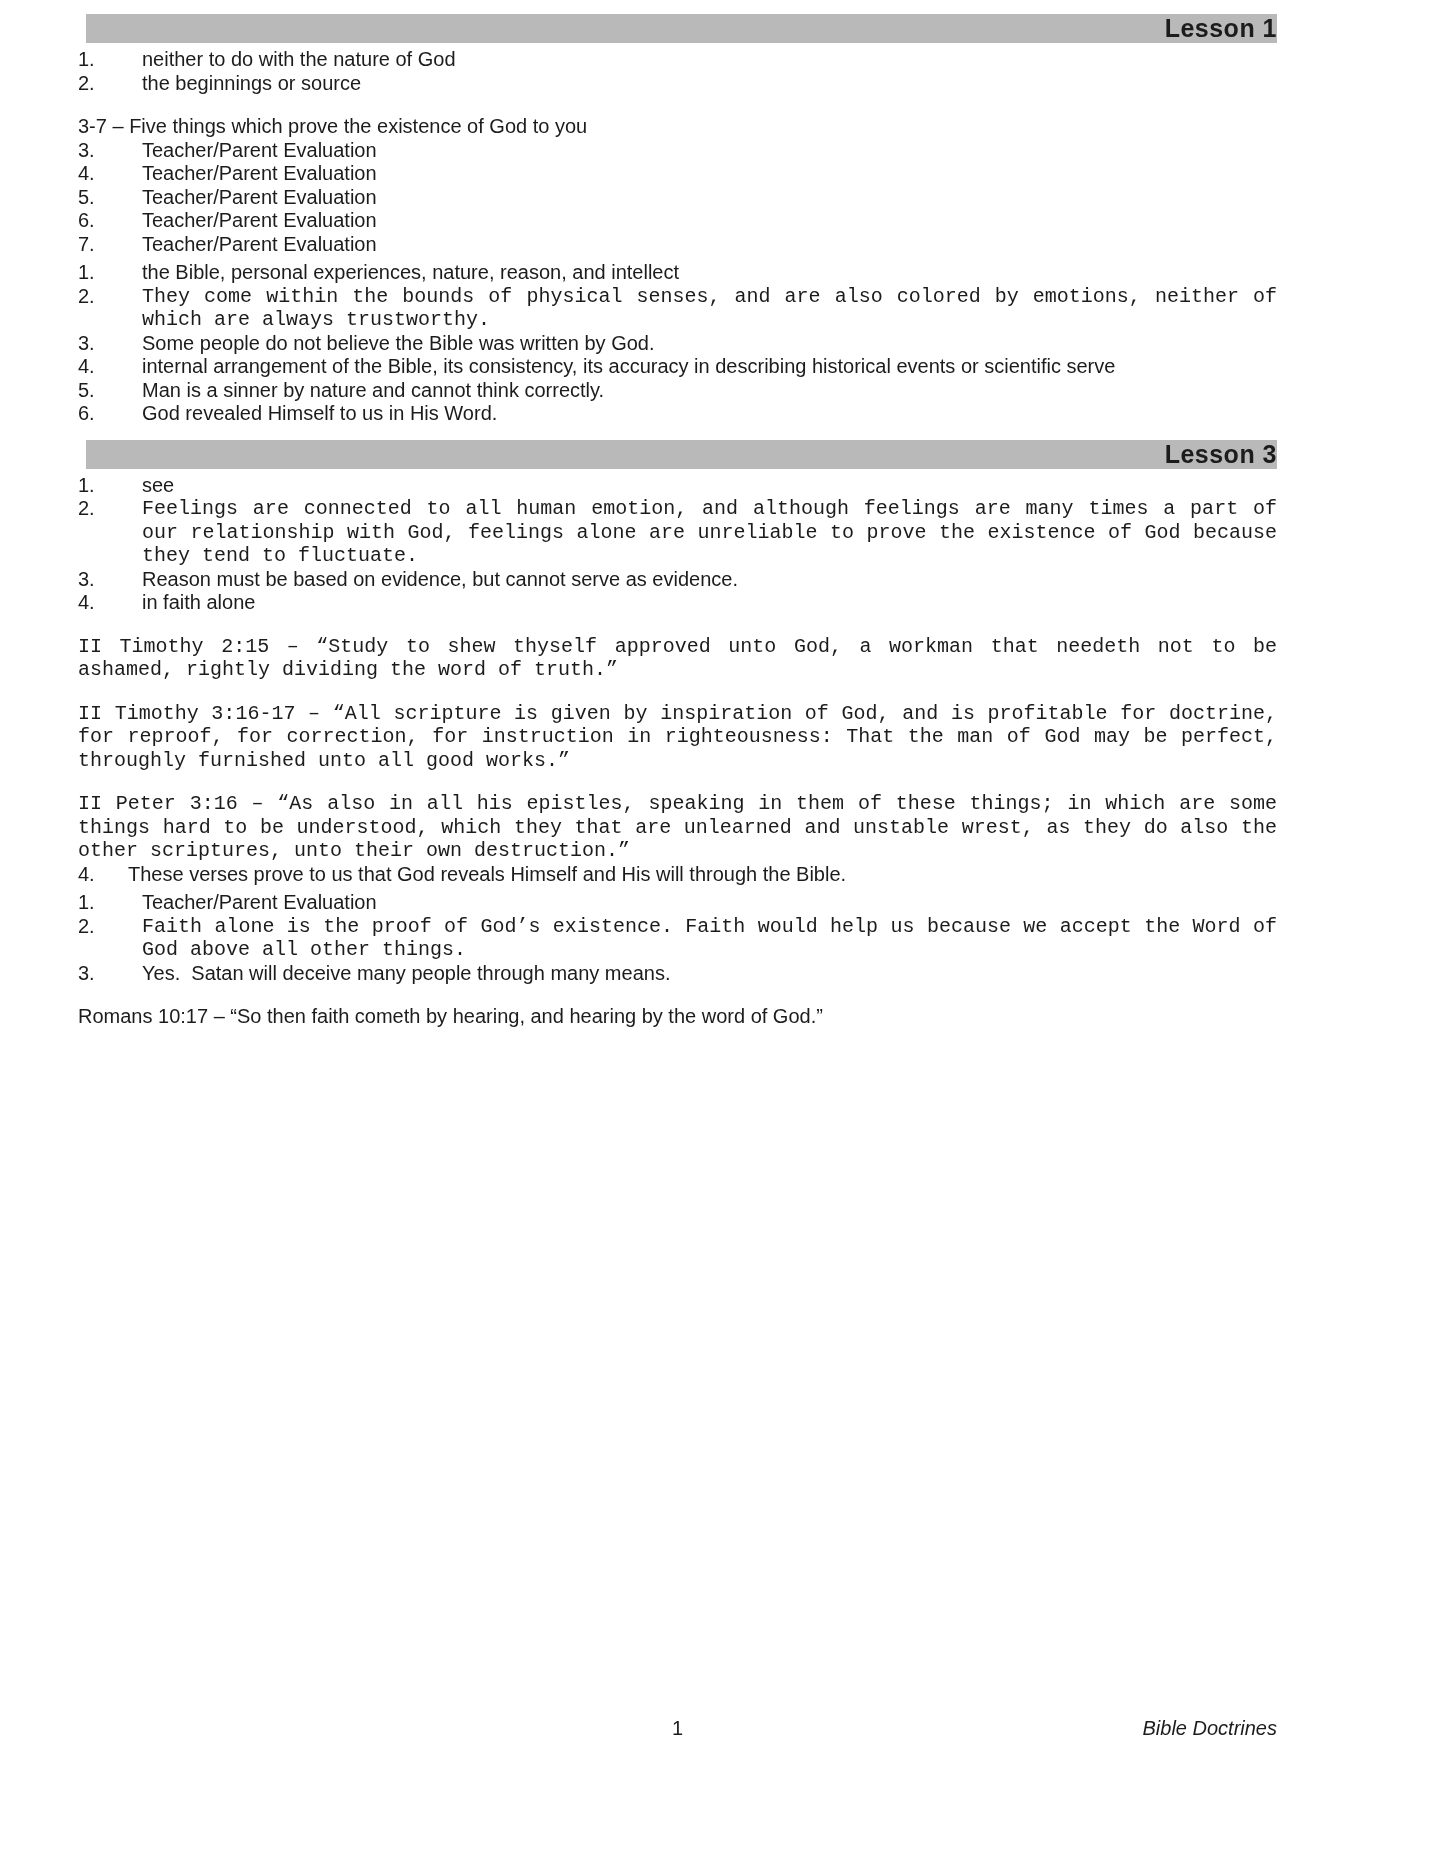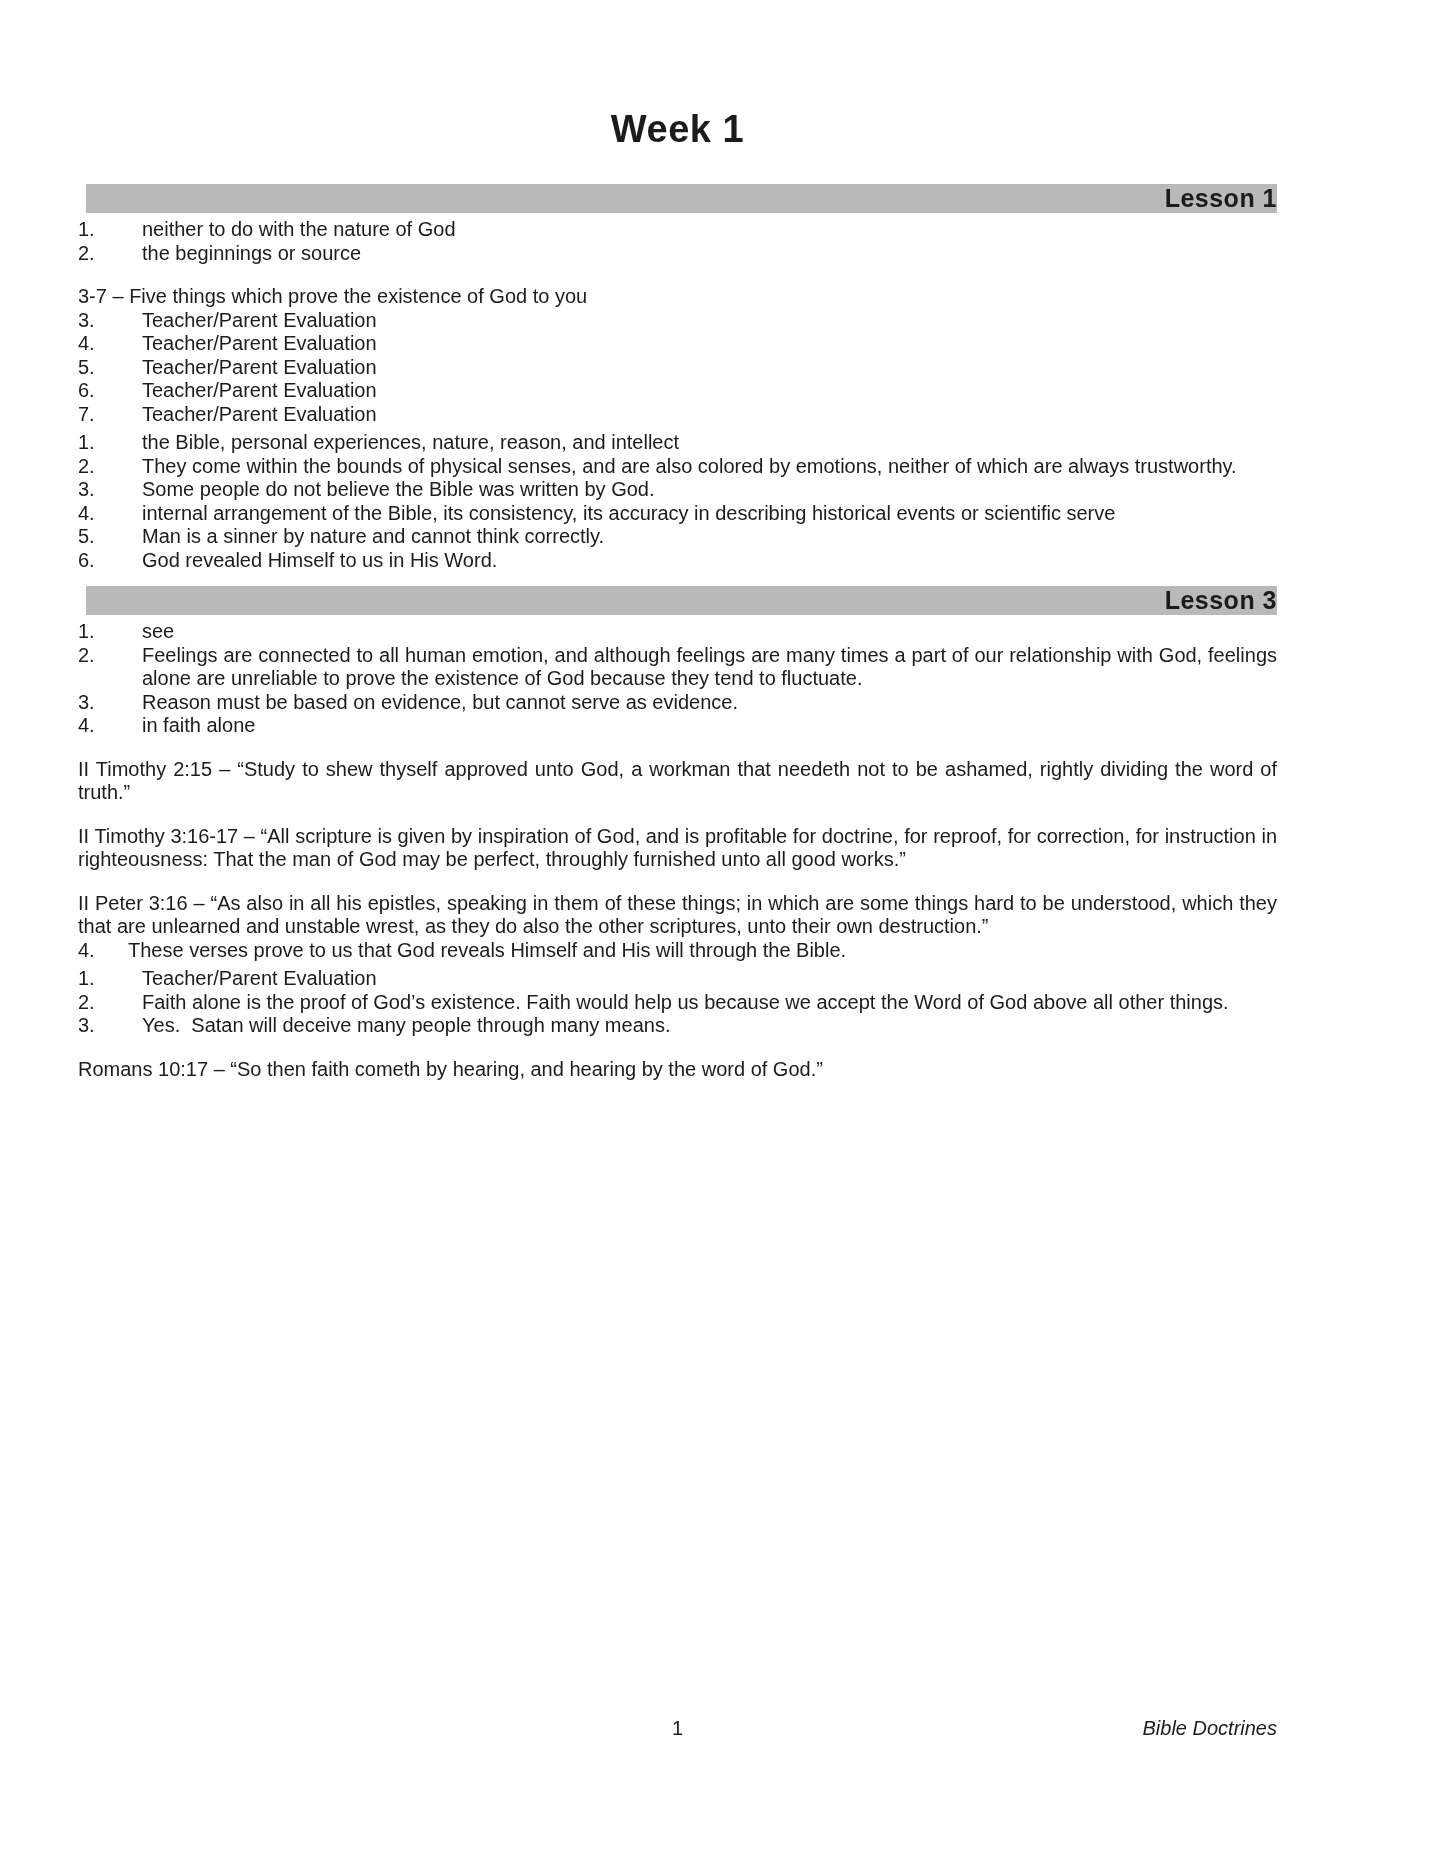--- a/index.html
+++ b/index.html
@@ -55,20 +55,21 @@
   }
   .item.tight {
     padding-left: 50px;
   }
   .para {
     padding-left: 0;
     margin-top: 20px;
   }
   .justify {
     text-align: justify;
+    font-family: Liberation Mono, monospace;
   }
   .footer {
     position: absolute;
     left: 78px;
     top: 1716px;
     width: 1199px;
     font-size: 20px;
     line-height: 24px;
   }
   .footer .page-num {
@@ -79,21 +80,20 @@
     right: 0;
     top: 0;
     font-style: italic;
     margin-left: 48px;
   }
 </style>
 </head>
 <body>
 
 <div class="page-content">
-  <div class="doc-title">Week 1</div>
 
   <div id="doc-body">
       <section>
         <div class="section-heading" style="background: rgb(185, 185, 185);">Lesson 1</div>
         <div class="section-body">
           <div class="item">
             <span class="marker">1.</span>
             <div class="item-text">neither to do with the nature of God</div>
           </div>
           <div class="item">

